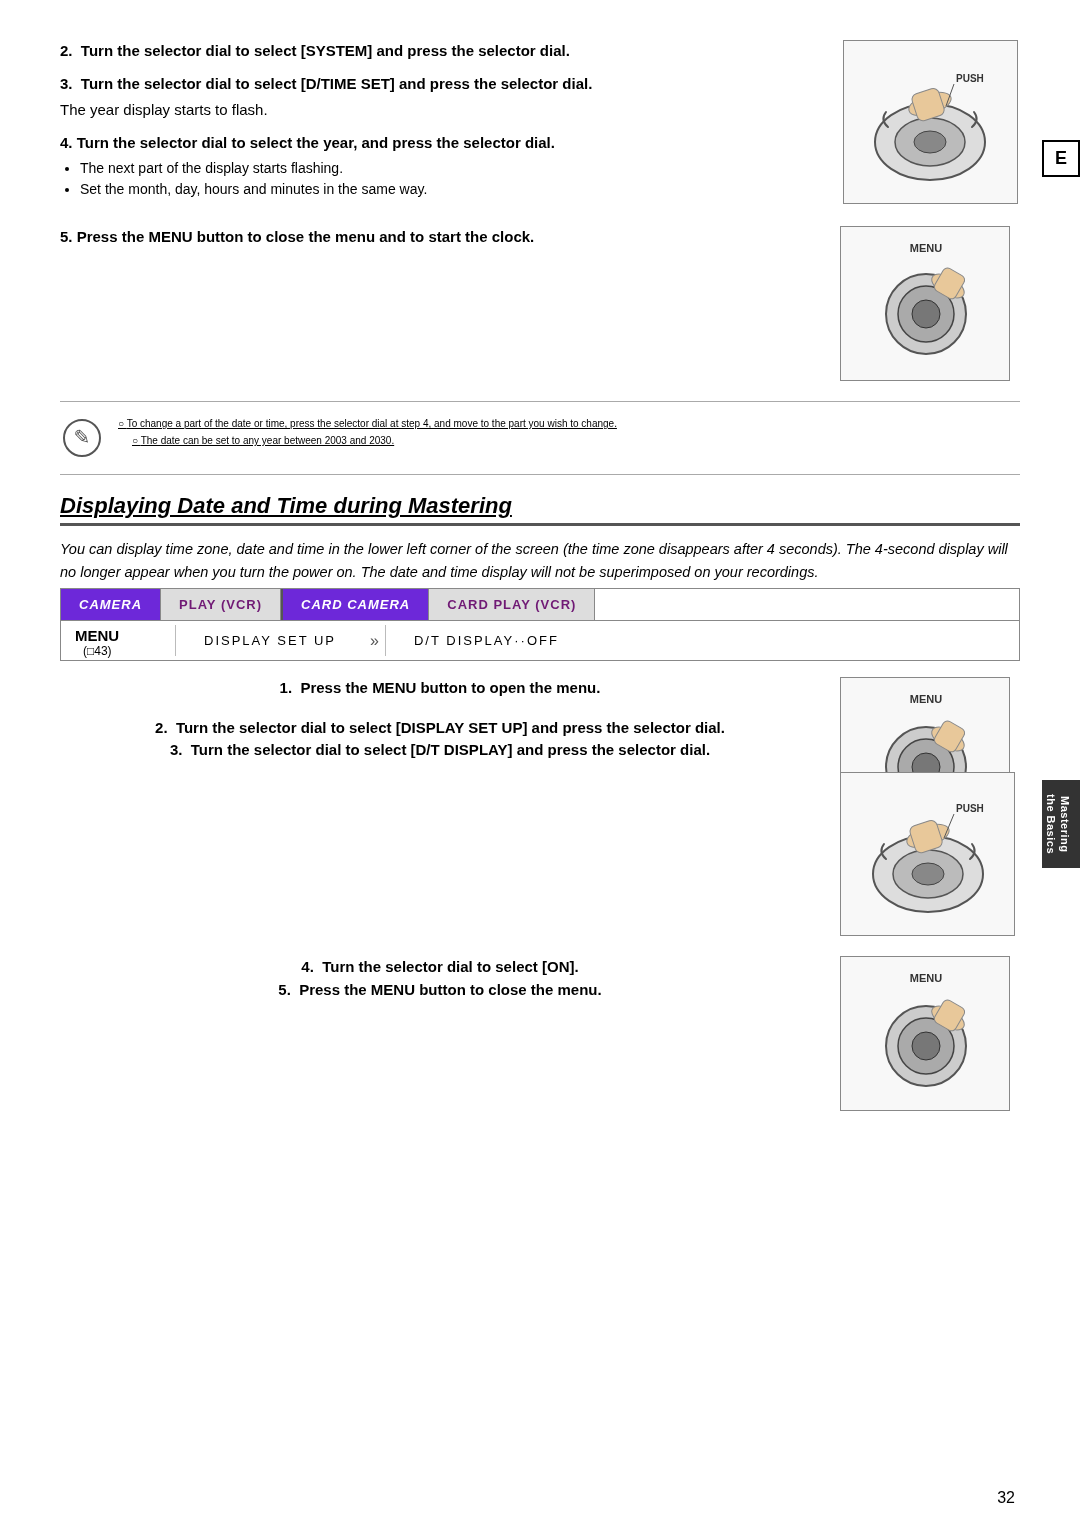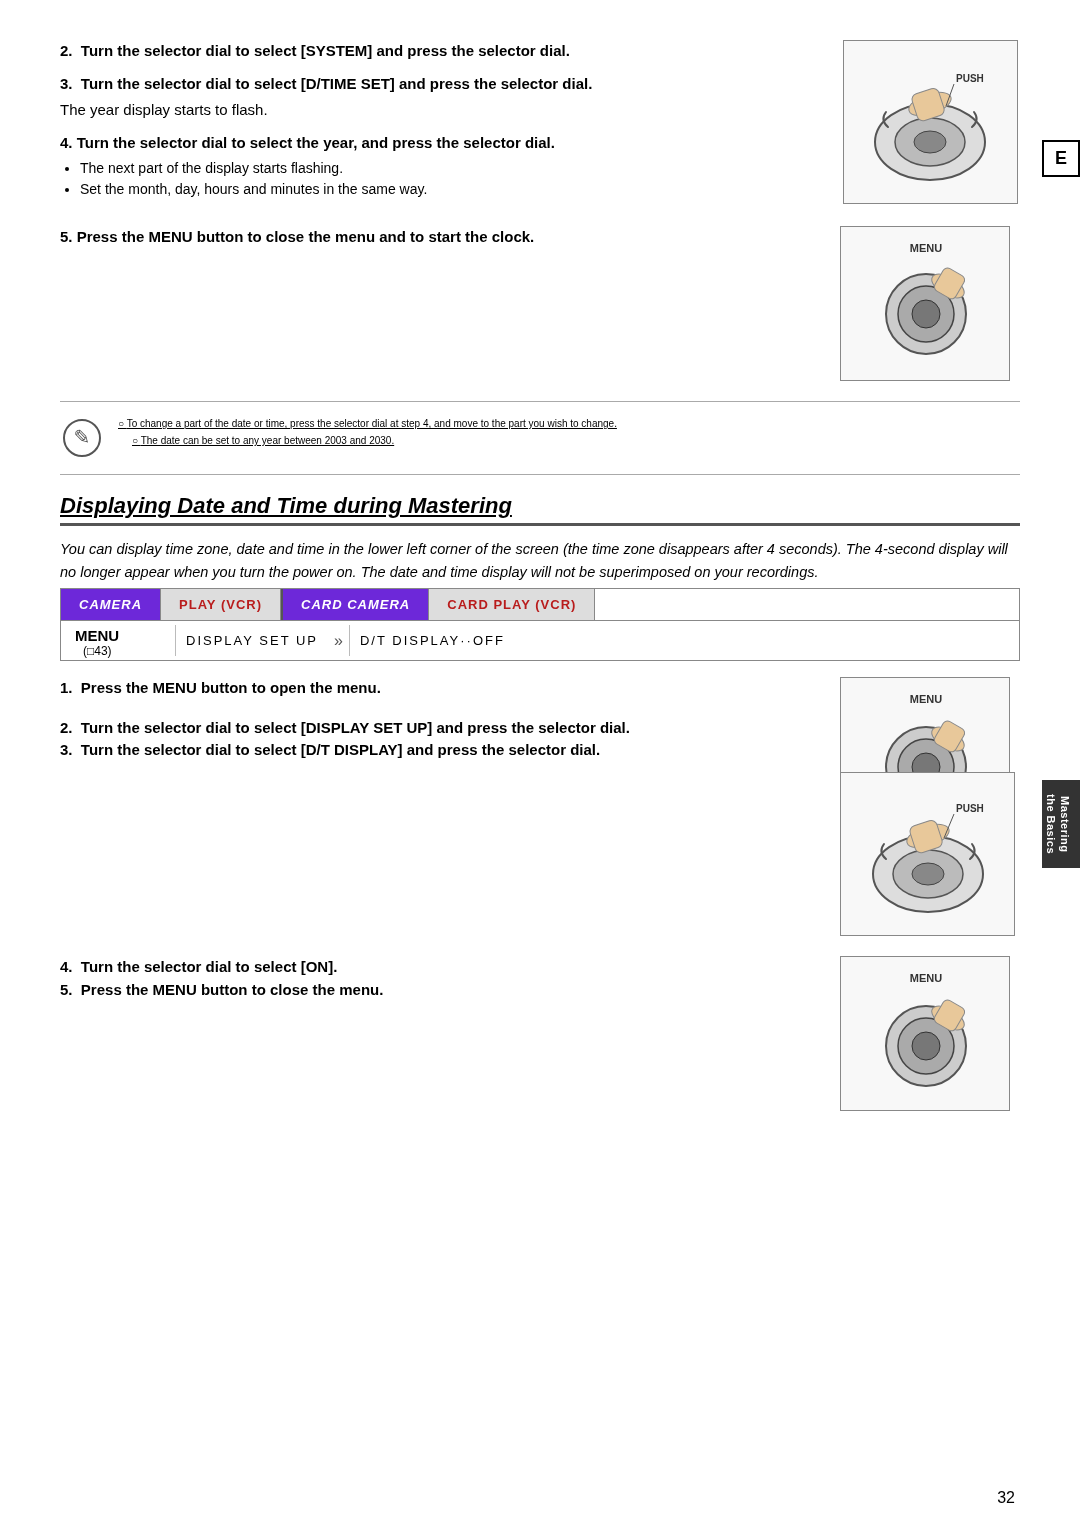--- a/index.html
+++ b/index.html
@@ -133,21 +133,21 @@
       border-right: 1px solid #888;
       text-transform: uppercase;
     }
     .mode-btn.active {
       background: #6d28d9;
       color: #fff;
       font-style: italic;
     }
     .mode-btn.inactive {
       background: #ddd;
-      color: #b91c1c;
+      color: #701a75;
     }
     .mode-separator {
       width: 2px;
       background: #555;
       align-self: stretch;
     }
     
     .menu-row {
       display: flex;
       align-items: center;
@@ -161,21 +161,21 @@
       padding: 8px 10px 8px 14px;
       min-width: 90px;
     }
     .menu-ref {
       font-size: 12px;
       padding: 0 8px;
     }
     .menu-path {
       font-size: 13px;
       letter-spacing: 2px;
-      padding: 8px 10px;
+      padding: 8px 28px;
       border-left: 1px solid #bbb;
     }
     .menu-arrow {
       font-size: 16px;
       padding: 0 6px;
       color: #555;
     }
     
     .img-box {
       border: 1.5px solid #888;
@@ -203,20 +203,21 @@
     .step-content {
       flex: 1;
     }
     .step-img {
       width: 180px;
       flex-shrink: 0;
     }
     
     .bottom-steps {
       margin-top: 7px;
+      text-align: center;
     }
     .page-num {
       position: absolute;
       bottom: 28px;
       right: 65px;
       font-size: 16px;
     }
     
     .mastering-tab {
       position: absolute;

